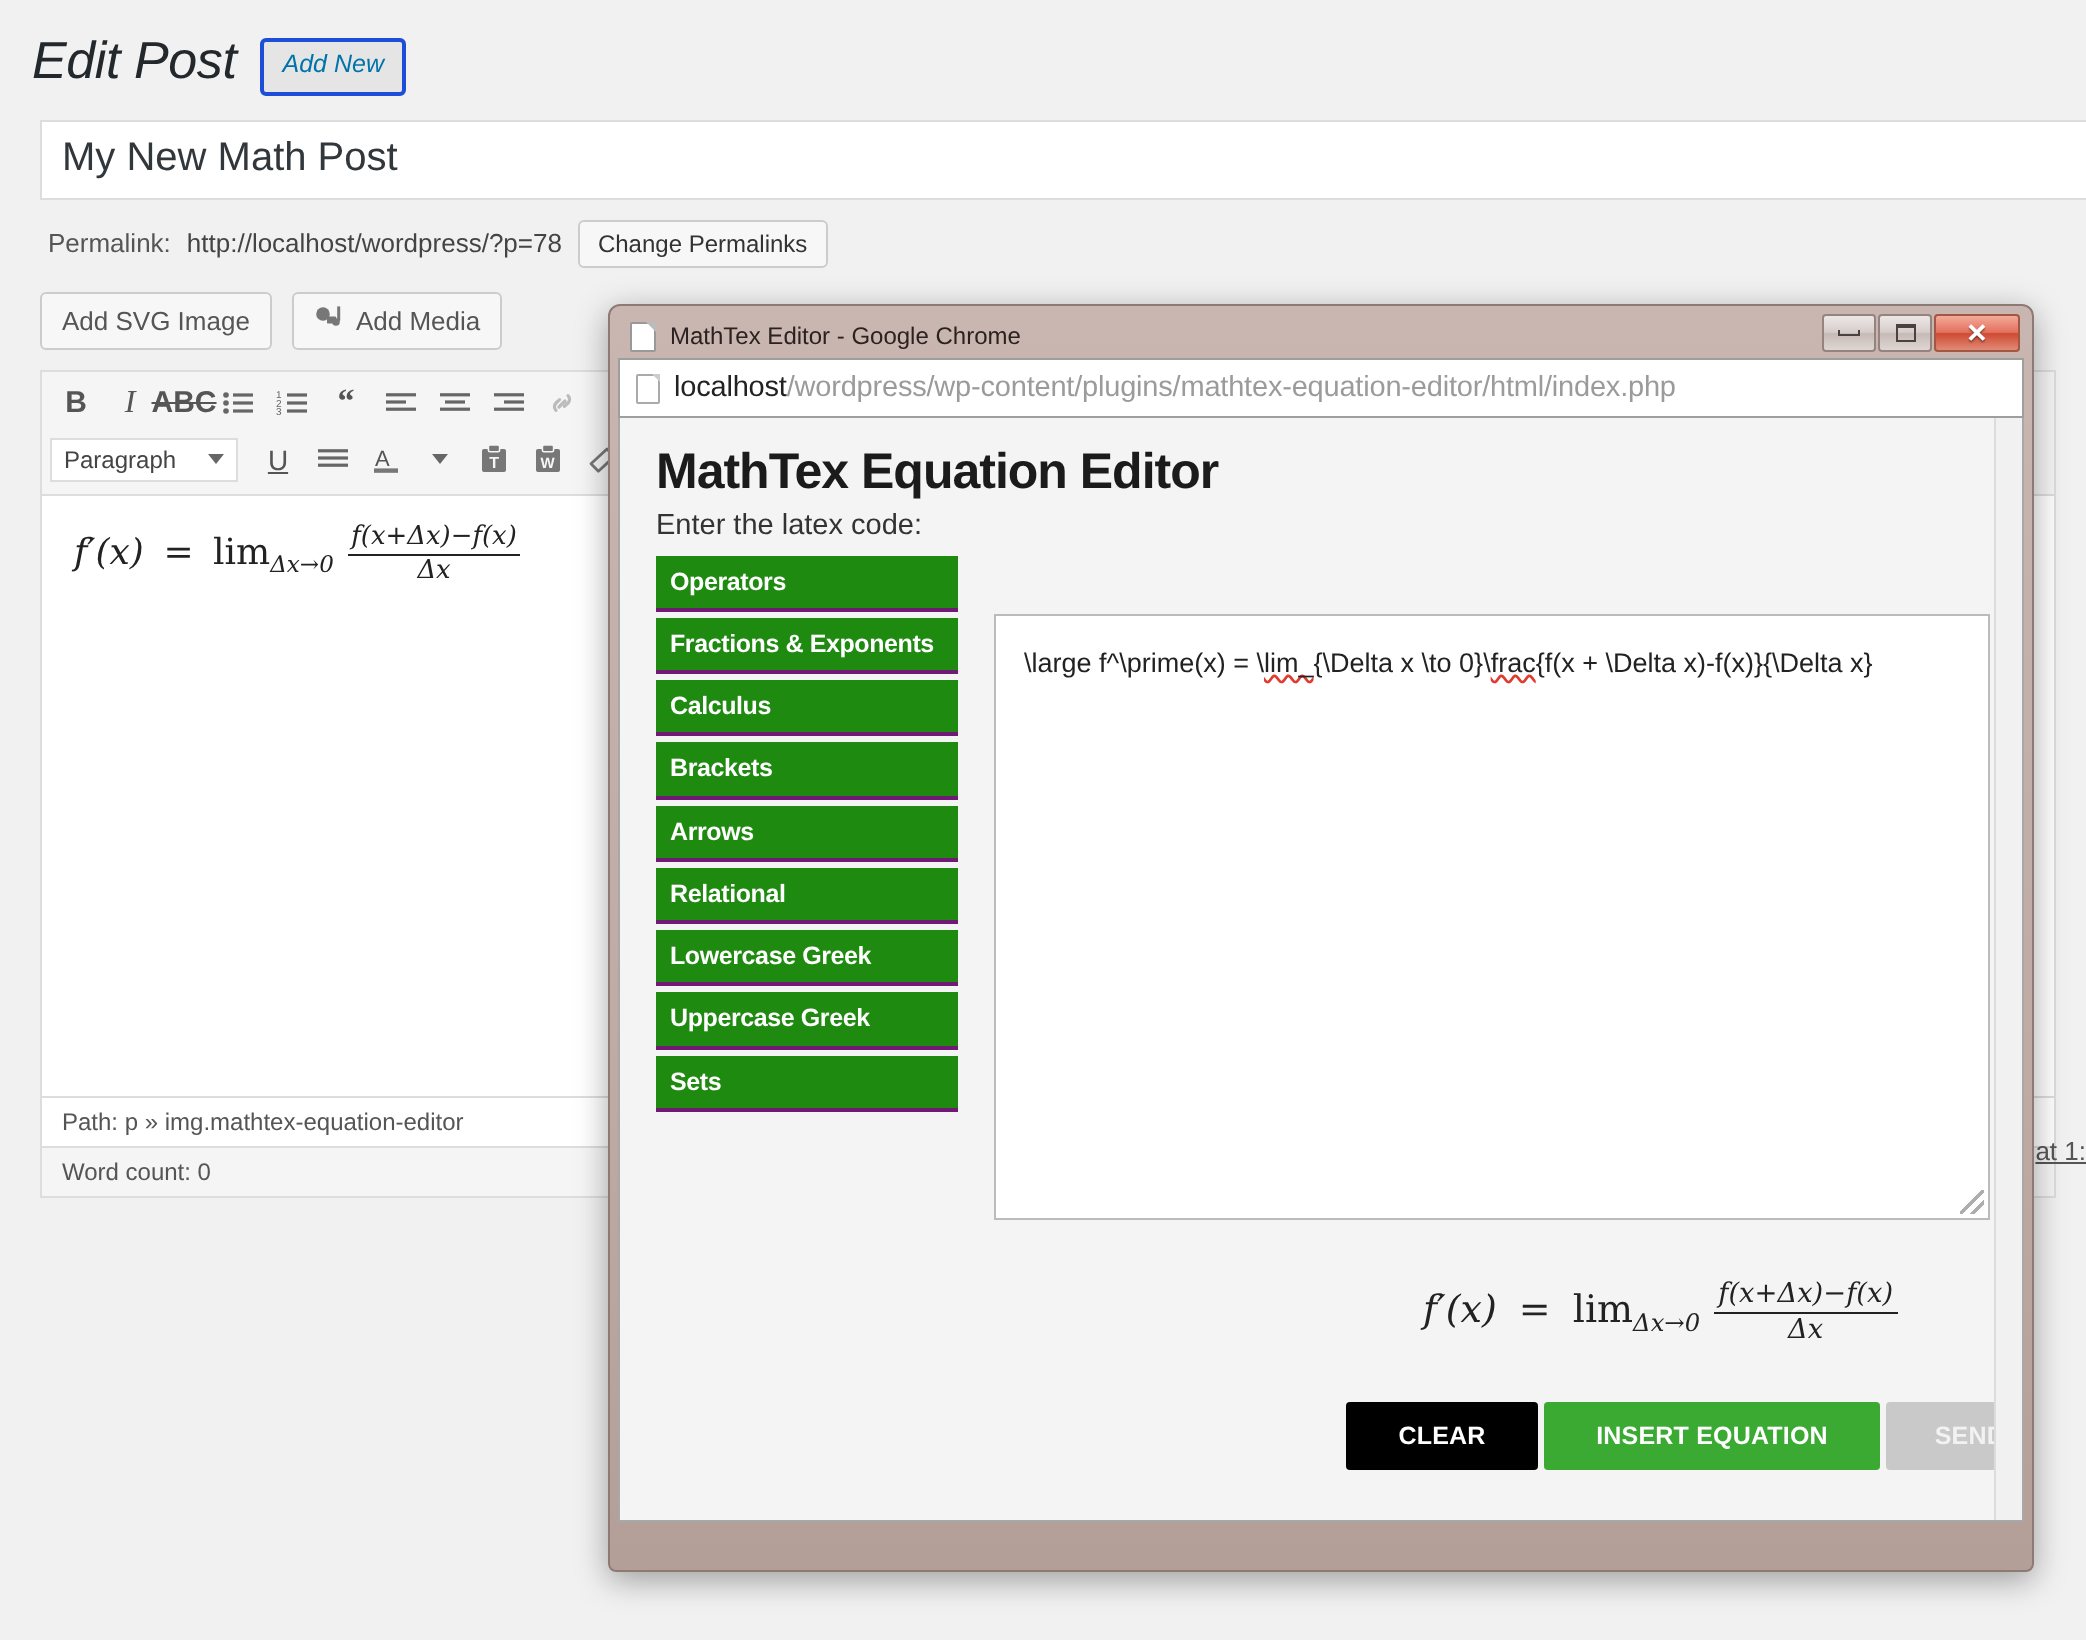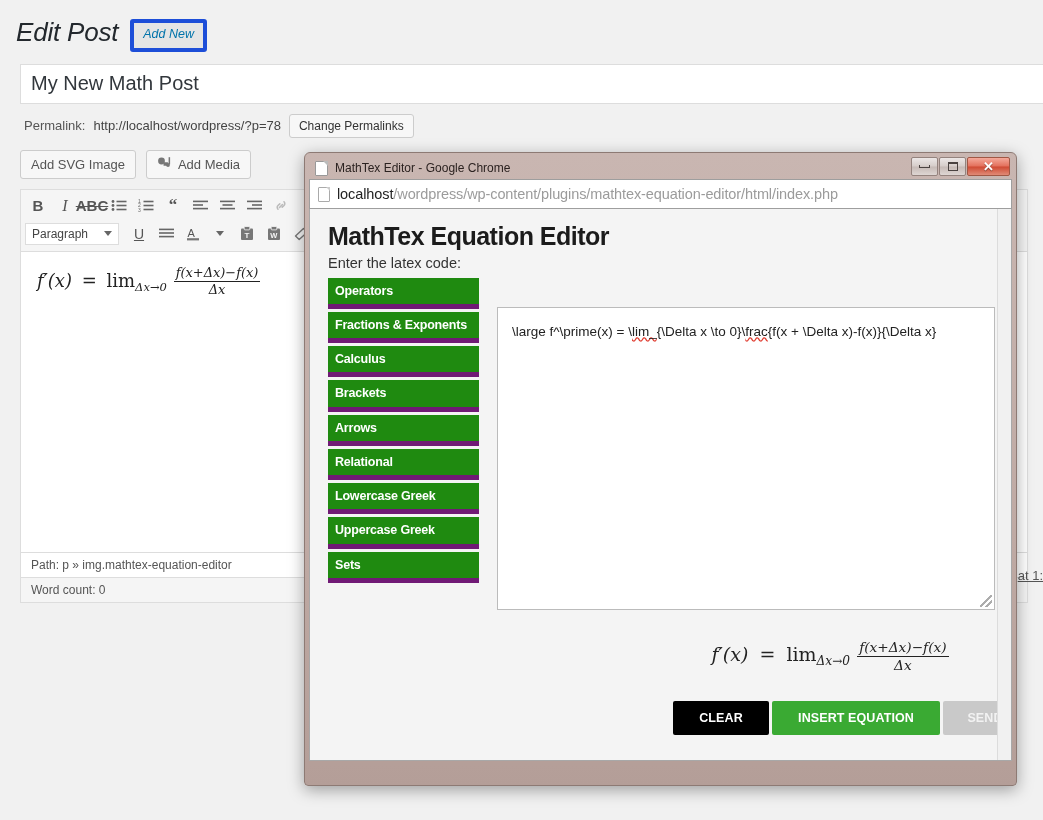--- a/index.html
+++ b/index.html
@@ -21,21 +21,21 @@
   #wp-header {
     padding: 14px 0 0 16px;
     display: flex; align-items: center; gap: 12px; font-style: italic;
   }
   #wp-title {
     font-size: 26px; font-weight: 400; color: #23282d;
     line-height: 1.2; letter-spacing: -0.2px;
   }
   #add-new-btn {
     font-size: 12.5px; color: #0073aa;
-    background: #e5e5e5; border: 4px solid #1d4ed8;
+    background: #e5e5e5; border: 2px solid #1d4ed8;
     border-radius: 3px; padding: 3px 9px 4px;
     cursor: pointer; line-height: 1.4;
     margin-top: 5px;
   }
 
   #title-field {
     margin: 12px 0 0 20px;
     height: 40px; width: 1043px;
     background: #fff; border: 1px solid #ddd;
     font-size: 20px; color: #32373c;
@@ -217,21 +217,21 @@
   #mathtex-subtitle {
     font-size: 14.5px; color: #333; margin-top: 4px;
   }
   #mathtex-main { display: flex; gap: 18px; margin-top: 7px; }
 
   #category-list { width: 151px; flex: none; }
   .cat-btn {
     background: #1f8a10; color: #fff;
     font-size: 12.5px; font-weight: 700;
     padding: 5px 7px; margin-bottom: 3px;
-    border-bottom: 5px solid #701a75;
+    border-bottom: 2px solid #701a75;
     cursor: pointer; line-height: 1.3;
     letter-spacing: -0.2px;
   }
 
   #editor-col { flex: 1; }
   #history-bar {
     display: flex; justify-content: flex-end;
     align-items: center; gap: 10px;
     font-size: 14px; color: #333;
     height: 22px; margin-bottom: 7px; padding-right: 6px;

